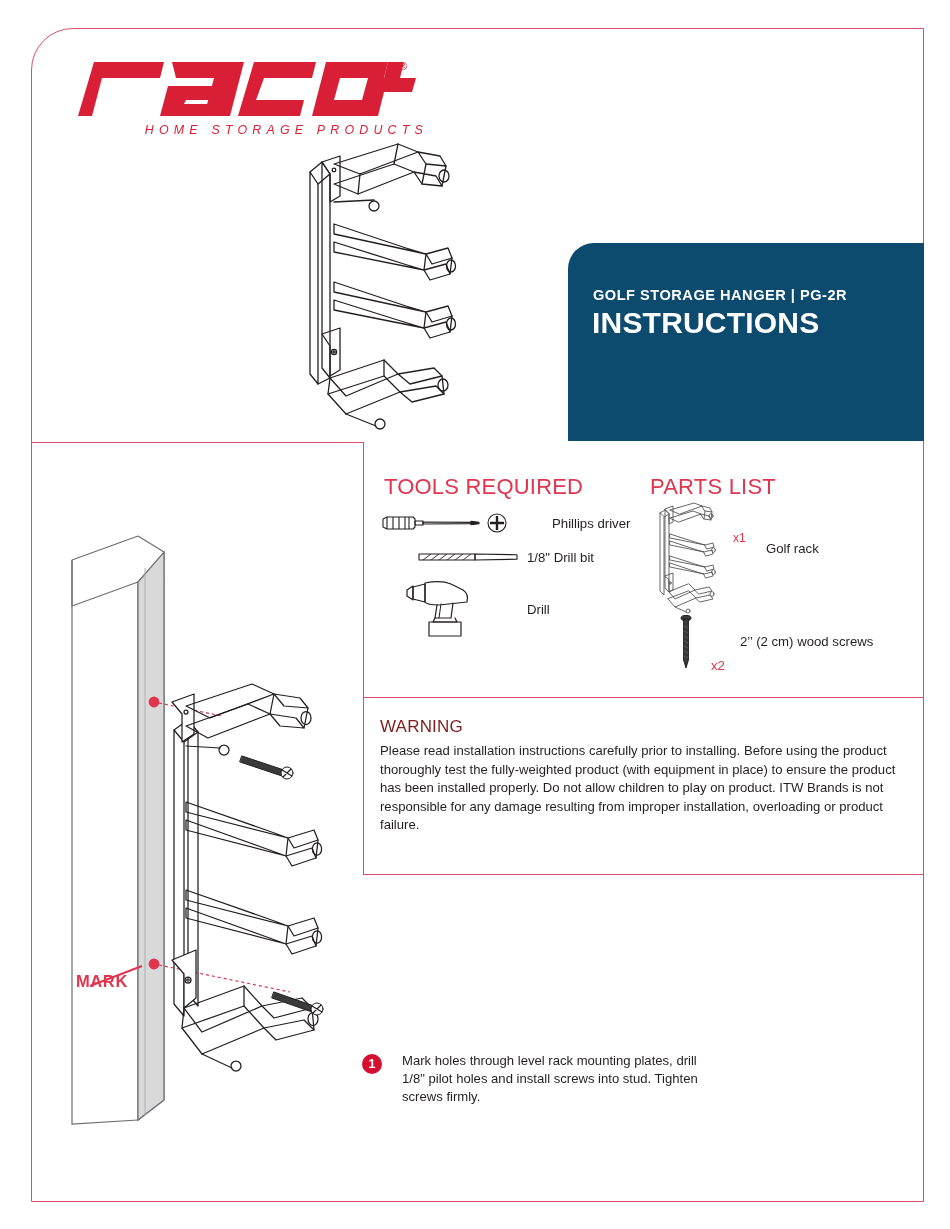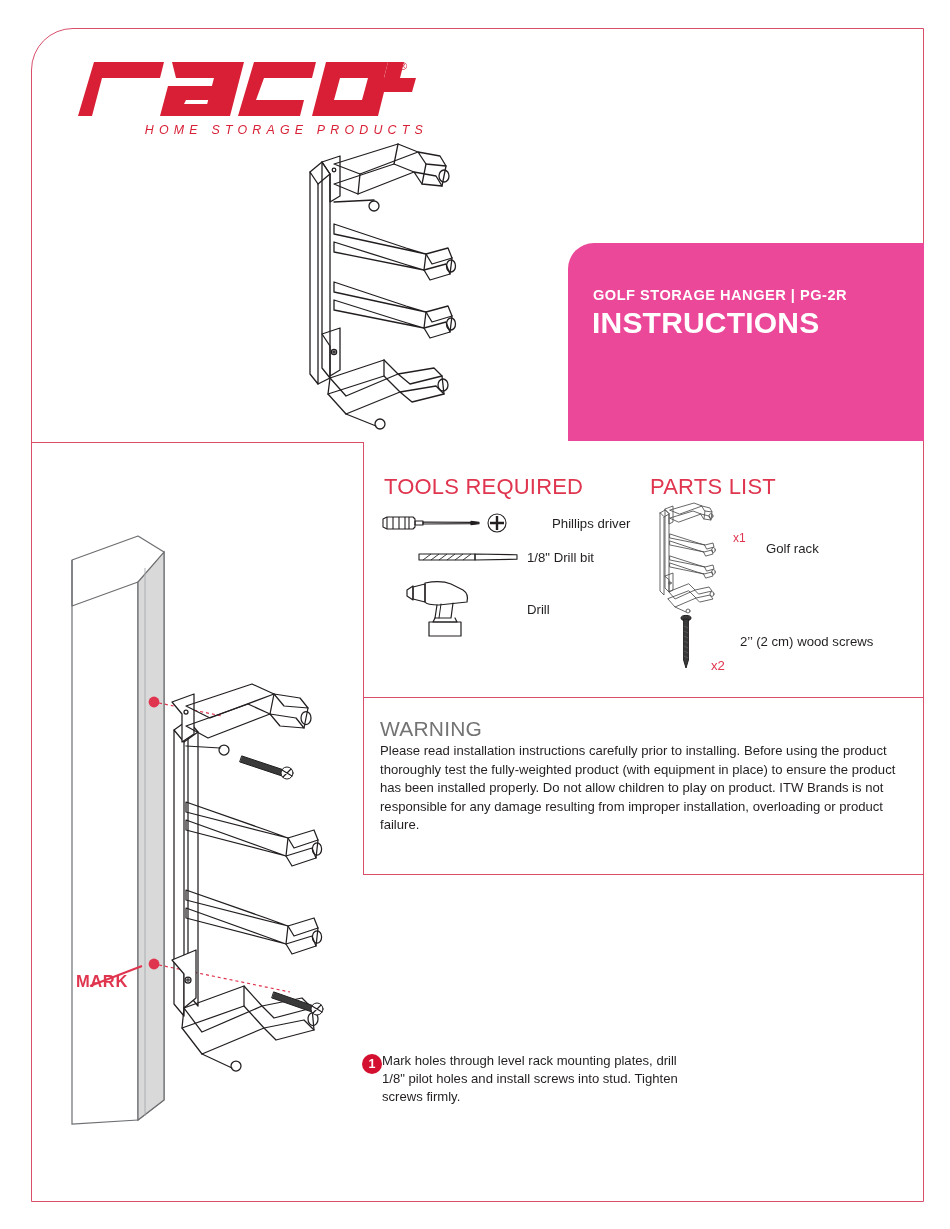--- a/index.html
+++ b/index.html
@@ -57,21 +57,21 @@
   #hero-drawing {
     position: absolute;
     left: 288px; top: 138px;
   }
 
   
   #title-banner {
     position: absolute;
     left: 568px; top: 243px;
     width: 356px; height: 198px;
-    background: #ec4899;
+    background: #0c4a6e;
     border-top-left-radius: 26px;
   }
   #banner-kicker {
     position: absolute;
     left: 25px; top: 44px;
     color: #ffffff;
     font-size: 14.6px;
     font-weight: bold;
     letter-spacing: 0.5px;
     white-space: nowrap;
@@ -100,21 +100,21 @@
   .section-heading {
     position: absolute;
     color: #e0354f;
     font-size: 22px;
     font-weight: 400;
     letter-spacing: 0.2px;
     white-space: nowrap;
   }
   #tools-heading { left: 384px; top: 474px; }
   #parts-heading { left: 650px; top: 474px; }
-  #warning-heading { left: 380px; top: 717px; color:#737373; font-size: 21px; text-align: center; }
+  #warning-heading { left: 380px; top: 717px; color:#7f1d1d; font-size: 17px; text-align: center; }
 
   
   .tool-row {
     position: absolute;
     display: flex;
     align-items: center;
   }
   #tool-row-0 { left: 378px; top: 511px; gap: 25px; }
   #tool-row-1 { left: 378px; top: 549px; }
   #tool-row-2 { left: 378px; top: 578px; }
@@ -208,21 +208,21 @@
     color: #fff;
     font-size: 12.5px;
     font-weight: bold;
     display: flex;
     align-items: center;
     justify-content: center;
     flex: 0 0 auto;
     margin-top: 2px;
   }
   .step-text {
-    margin-left: 0;
+    margin-left: 20px;
     font-size: 13.1px;
     line-height: 18.2px;
     color: #231f20;
     width: 320px;
   }
 </style>
 </head>
 <body>
 
 <div id="page">

